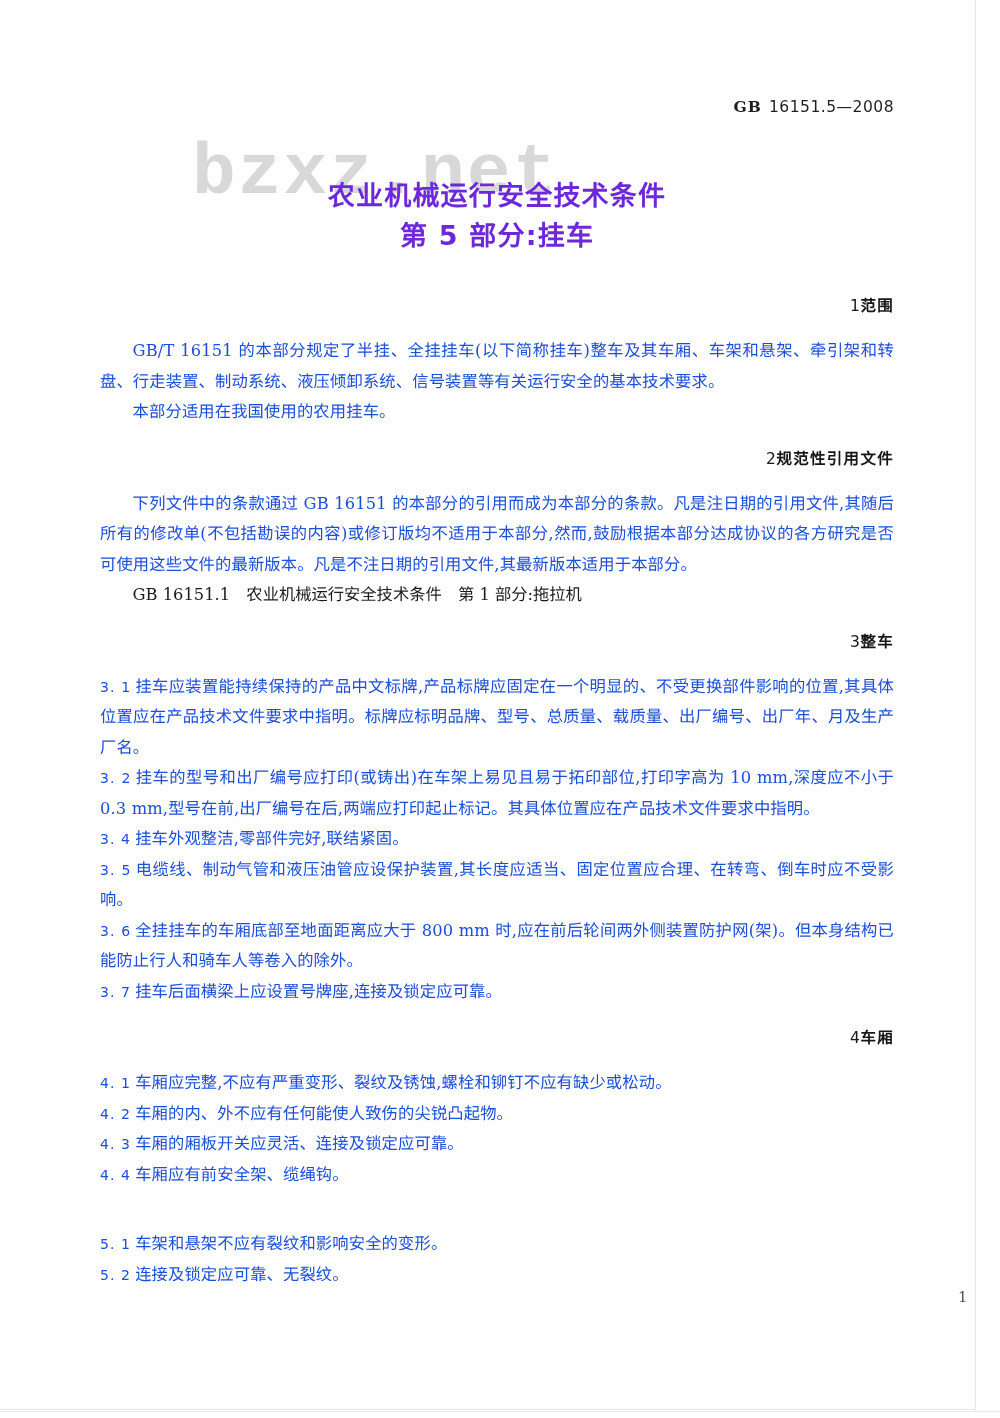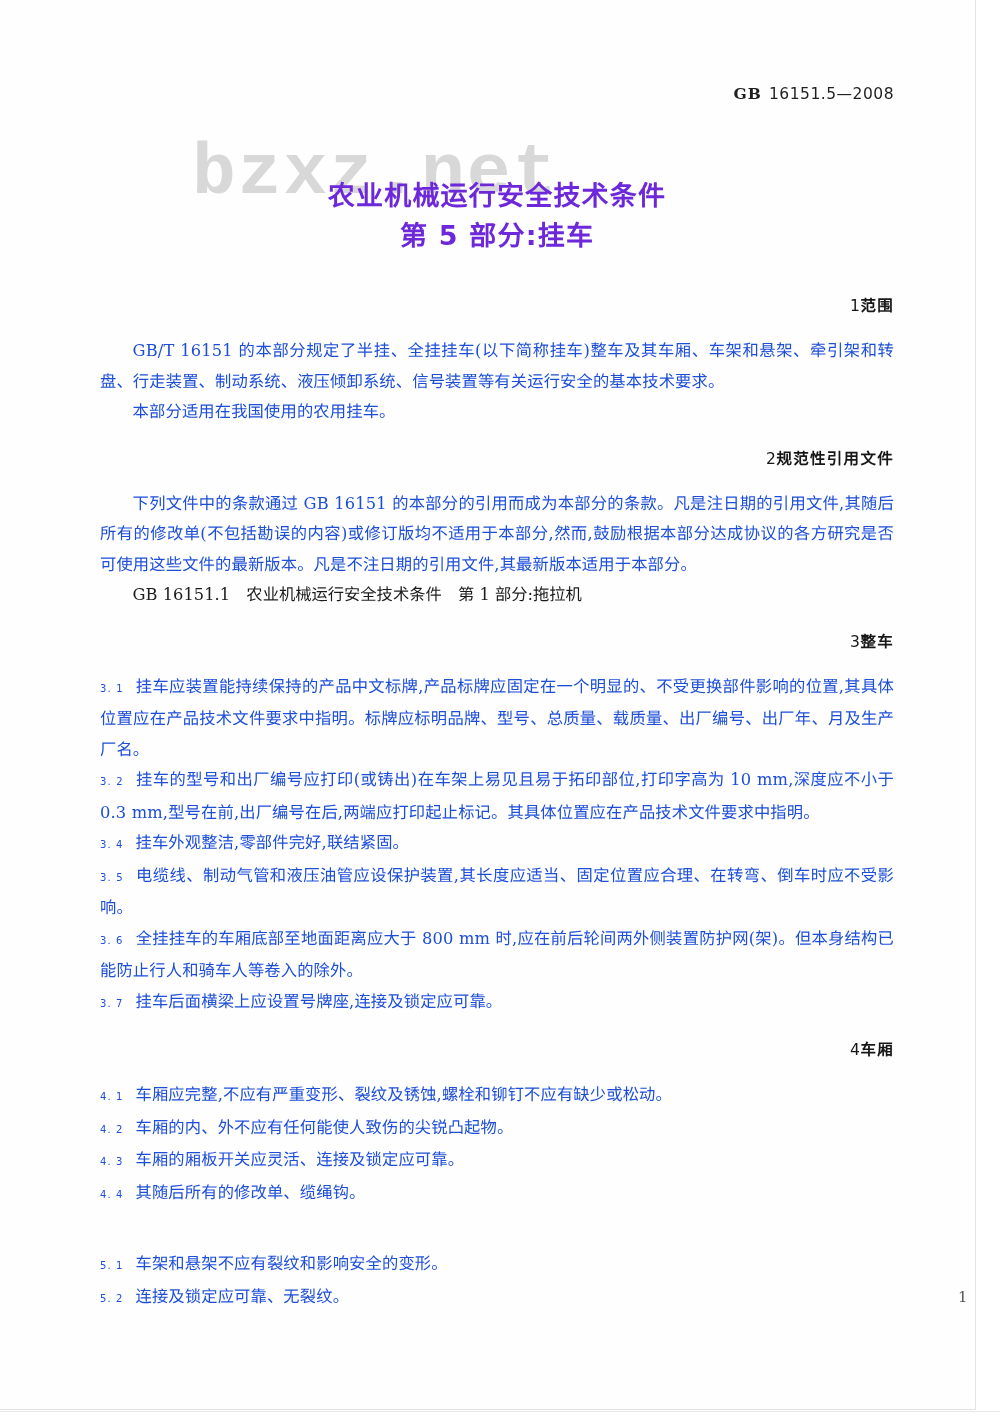--- a/index.html
+++ b/index.html
@@ -53,21 +53,21 @@
     position: absolute;
     left: 100px;
     top: 0;
     width: 794px;
   }
 
   
   #running-header {
     position: absolute;
     right: 0;
-    top: 84px;
+    top: 97px;
     width: 100%;
     text-align: right;
     font-size: 15.5px;
     letter-spacing: 0.4px;
     white-space: nowrap;
     color: #1f1f1f;
   }
   #running-header .gb-mark {
     font-family: "DejaVu Serif", "Liberation Serif", serif;
     font-weight: bold;
@@ -150,23 +150,23 @@
     font-size: 16.3px;
     line-height: 30.5px;
     letter-spacing: 0.15px;
     text-align: justify;
     text-justify: inter-character;
     color: #1d4ed8;
   }
   p.indent { text-indent: 2em; }
   p.clause .clause-num {
     font-family: "DejaVu Sans", "Liberation Sans", sans-serif;
-    font-size: 10px;
+    font-size: 14px;
     letter-spacing: 1.1px;
-    margin-right: 12px;
+    margin-right: 4px;
   }
   p.ref-line {
     margin: 0;
     text-indent: 2em;
     font-family: "DejaVu Serif", "Liberation Serif", serif;
     font-size: 16.3px;
     line-height: 30.5px;
     color: #1b1b1b;
   }
 
@@ -231,21 +231,21 @@
     <p class="para clause"><span class="clause-num">3. 7</span><span>挂车后面横梁上应设置号牌座,连接及锁定应可靠。</span></p>
 
     <div class="gap-before-heading"></div>
     <h2 class="section-heading">
       <span class="sec-num">4</span><span class="sec-title">车厢</span>
     </h2>
     <div class="gap-after-heading"></div>
     <p class="para clause"><span class="clause-num">4. 1</span><span>车厢应完整,不应有严重变形、裂纹及锈蚀,螺栓和铆钉不应有缺少或松动。</span></p>
     <p class="para clause"><span class="clause-num">4. 2</span><span>车厢的内、外不应有任何能使人致伤的尖锐凸起物。</span></p>
     <p class="para clause"><span class="clause-num">4. 3</span><span>车厢的厢板开关应灵活、连接及锁定应可靠。</span></p>
-    <p class="para clause"><span class="clause-num">4. 4</span><span>其随后所有的修改单、缆绳钩。</span></p>
+    <p class="para clause"><span class="clause-num">4. 4</span><span>车厢应有前安全架、缆绳钩。</span></p>
 
     <div class="gap-before-heading"></div>
     <div class="gap-after-heading"></div>
     <p class="para clause"><span class="clause-num">5. 1</span><span>车架和悬架不应有裂纹和影响安全的变形。</span></p>
     <p class="para clause"><span class="clause-num">5. 2</span><span>连接及锁定应可靠、无裂纹。</span></p>
 
   </div>
 
   <div id="page-number">1</div>
 

